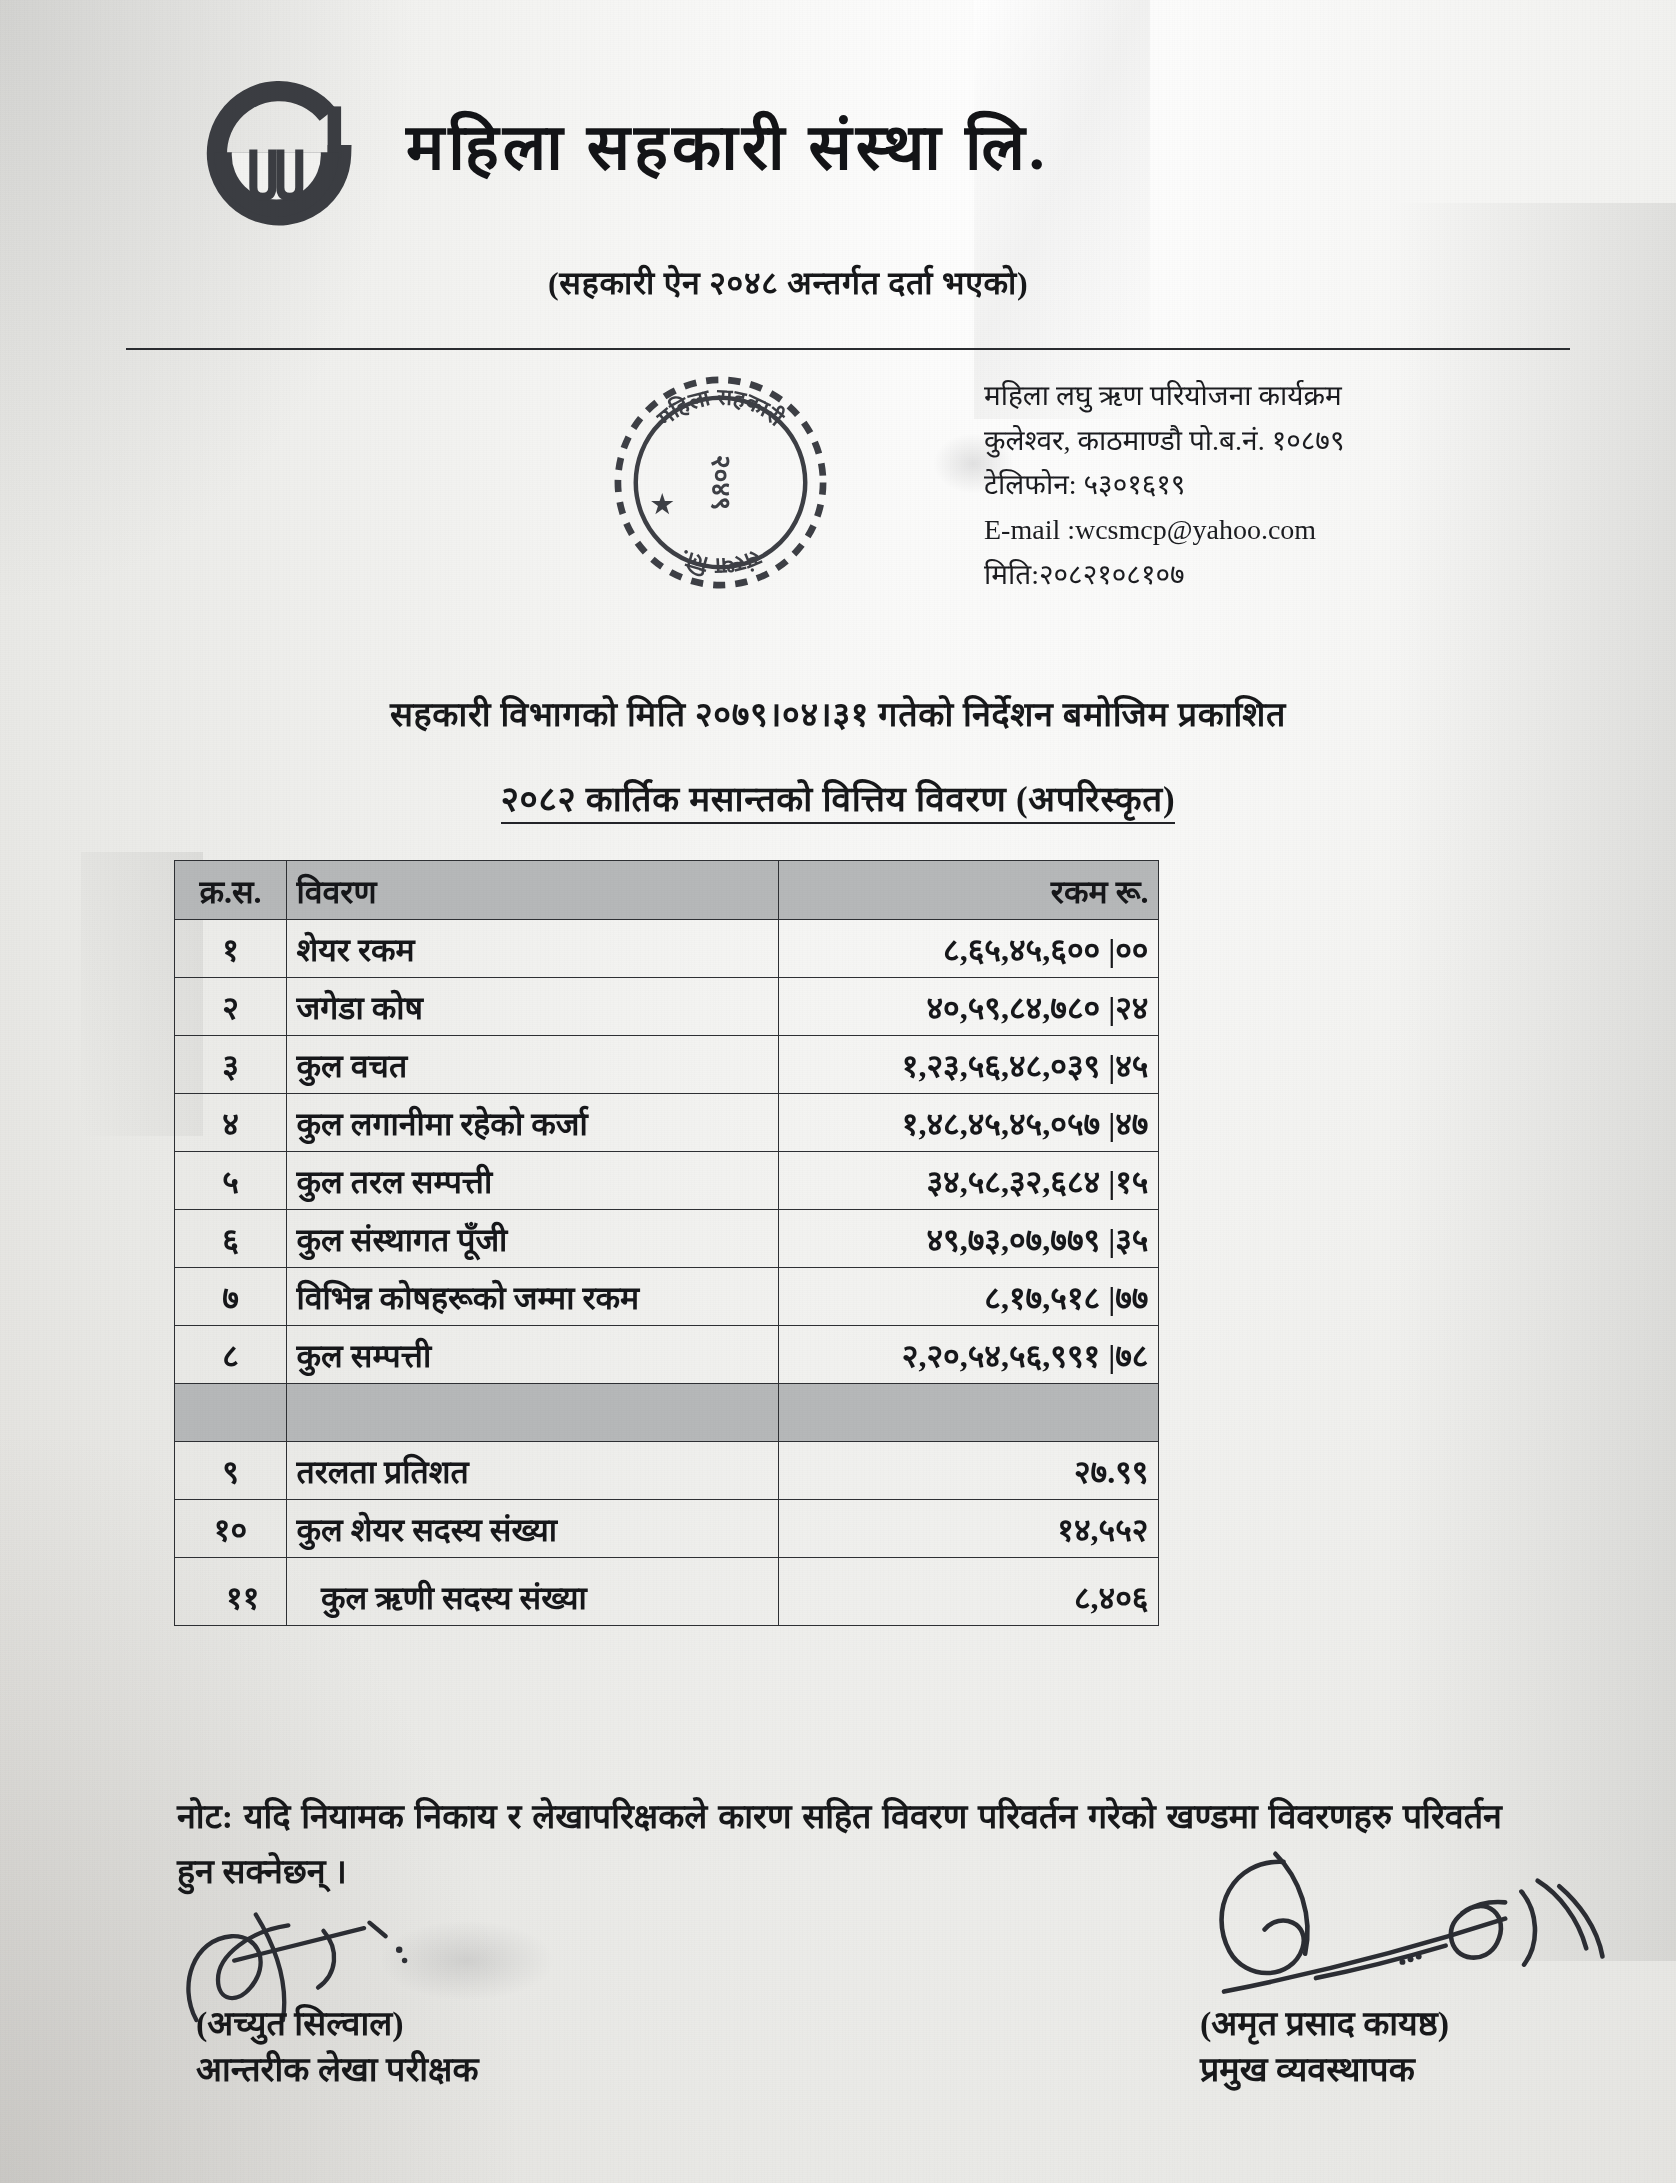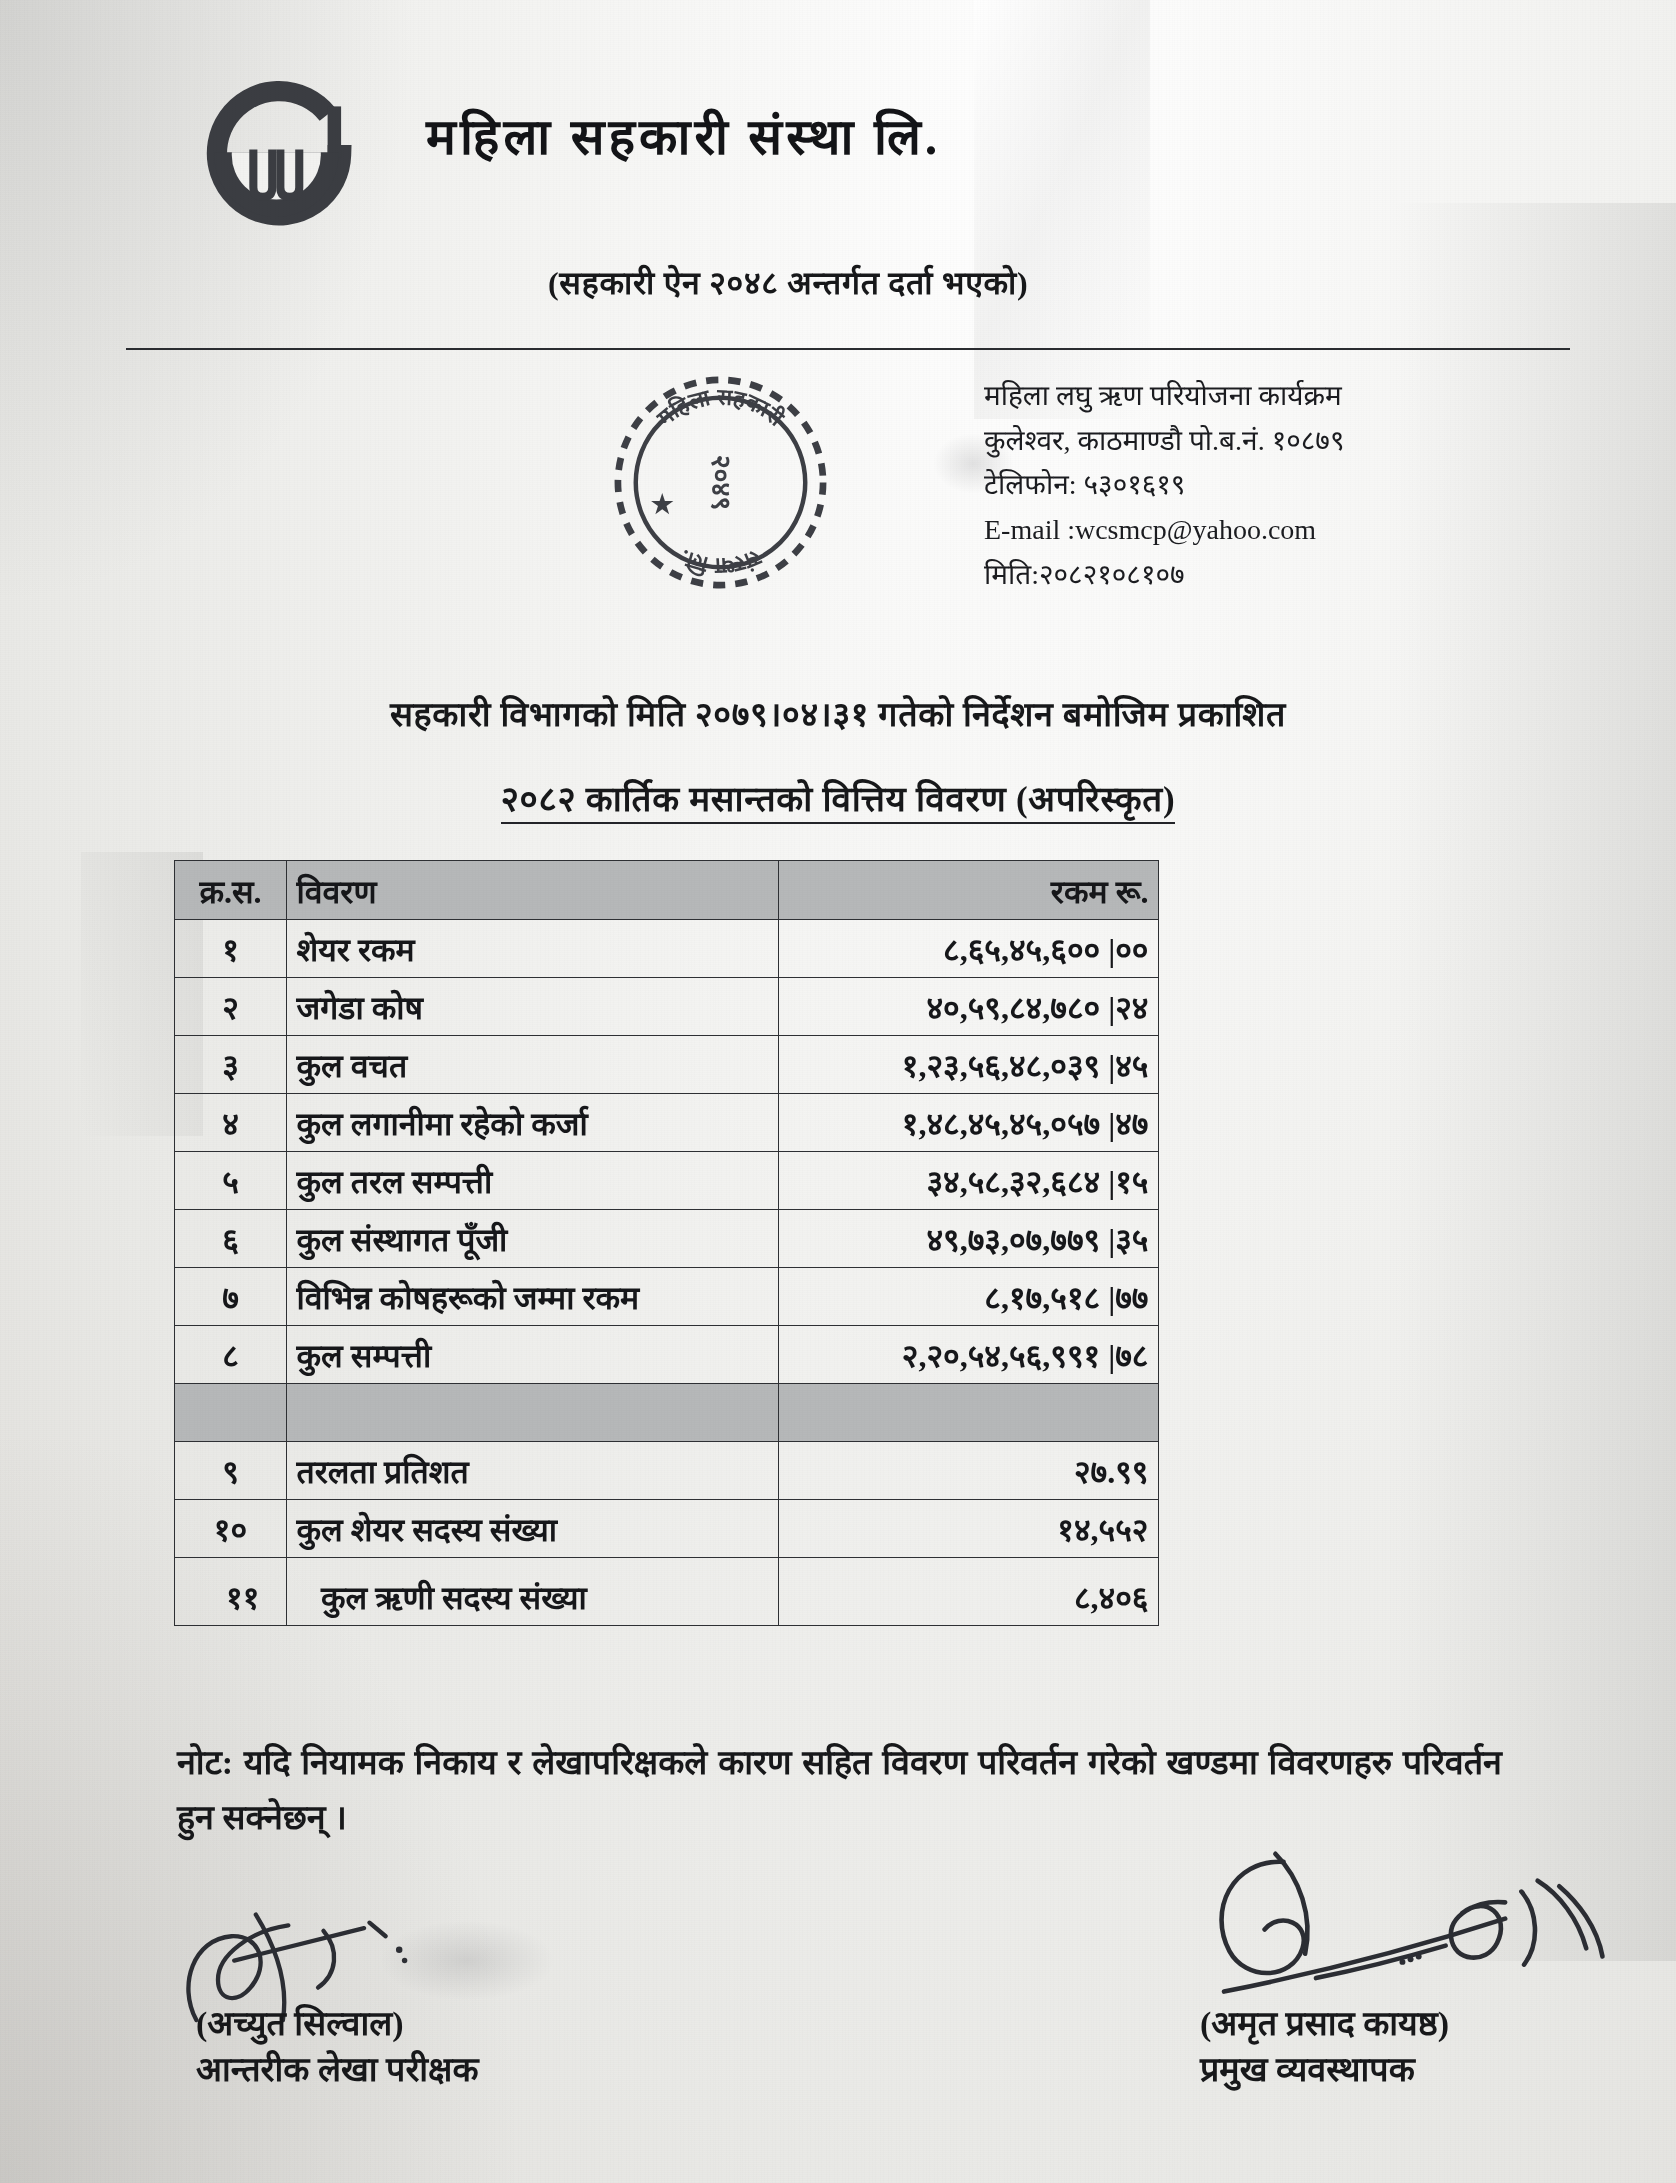--- a/index.html
+++ b/index.html
@@ -42,24 +42,24 @@
   .crease.c1 { left:974px; top:0; width:176px; height:419px;
     background: linear-gradient(115deg, rgba(255,255,255,.85), rgba(160,160,158,.12) 45%, rgba(255,255,255,0)); }
   .crease.c2 { left:81px; top:852px; width:122px; height:284px;
     background: linear-gradient(75deg, rgba(255,255,255,0), rgba(150,150,148,.18)); }
 
   
   .logo {
     position: absolute; left: 195px; top: 74px; width: 168px; height: 162px;
   }
   .org-title {
-    position: absolute; left: 426px; top: 101px;
-    font-family: "Liberation Serif", "DejaVu Serif", serif;
-    font-weight: 700;
-    font-size: 50px;
+    position: absolute; left: 406px; top: 101px;
+    font-family: "Liberation Serif", "DejaVu Serif", serif;
+    font-weight: 700;
+    font-size: 64px;
     letter-spacing: 4px;
     white-space: nowrap;
     color: #131417;
   }
   .org-sub {
     position: absolute; left: 548px; top: 260px;
     font-family: "Liberation Serif", "DejaVu Serif", serif;
     font-weight: 700;
     font-size: 32px;
     letter-spacing: 0.7px;
@@ -134,21 +134,21 @@
   th.h-amt { text-align: right; padding-right: 17.6px; }
   table.fin tbody td { height: 57px; vertical-align: middle; }
   td.sn { text-align: center; }
   td.desc { text-align: left; padding-left: 12px; }
   td.amt { text-align: right; padding-right: 15px; white-space: nowrap; }
   tr.spacer td { background: #b6b8b9; height: 53px; }
   tr.tall td { height: 122px; vertical-align: top; padding-top: 9.5px; padding-left: 34px; }
 
   
   .note {
-    position: absolute; left: 177px; top: 1735px; width: 1325px;
+    position: absolute; left: 177px; top: 1789px; width: 1325px;
     font-family: "Liberation Serif", "DejaVu Serif", serif;
     font-size: 34px;
     font-weight: 700;
     line-height: 1.62;
     text-align: justify;
   }
 
   
   .sig { position: absolute; font-family: "Liberation Serif", "DejaVu Serif", serif;
          font-weight: 700; font-size: 34px; line-height: 1.34; white-space: nowrap; }

